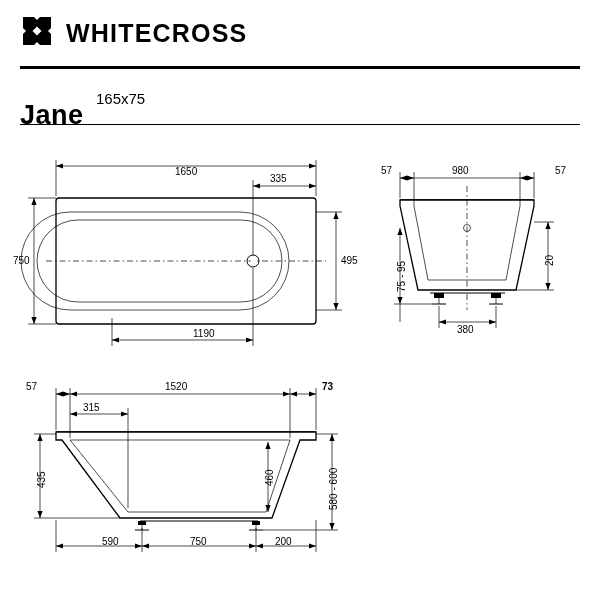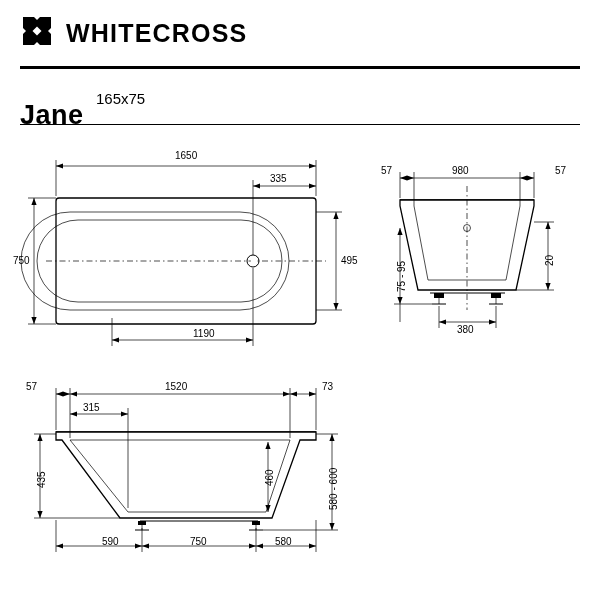--- a/index.html
+++ b/index.html
@@ -113,21 +113,21 @@
       <line class="thin" x1="316" y1="212" x2="342" y2="212"></line>
       <line class="thin" x1="316" y1="310" x2="342" y2="310"></line>
 
       <line class="thin" x1="112" y1="340" x2="253" y2="340"></line>
       <path d="M112 340 l7 -2.6 v5.2 z" fill="#000"></path>
       <path d="M253 340 l-7 -2.6 v5.2 z" fill="#000"></path>
       <line class="thin" x1="112" y1="318" x2="112" y2="346"></line>
       <line class="thin" x1="253" y1="268" x2="253" y2="346"></line>
     </svg>
 
-    <div class="dim" style="left:175px;top:150px;">1650</div>
+    <div class="dim" style="left:175px;top:166px;">1650</div>
     <div class="dim" style="left:270px;top:173px;">335</div>
     <div class="dim" style="left:13px;top:255px;">750</div>
     <div class="dim" style="left:341px;top:255px;">495</div>
     <div class="dim" style="left:165px;top:328px;margin-left:28px;">1190</div>
   </div>
 
   <div>
     <svg width="600" height="600" viewBox="0 0 600 600">
 
       <line class="obj" x1="400" y1="200" x2="534" y2="200"></line>
@@ -250,23 +250,23 @@
       <path d="M256 546 l7 -2.6 v5.2 z" fill="#000"></path>
       <path d="M316 546 l-7 -2.6 v5.2 z" fill="#000"></path>
       <line class="thin" x1="56" y1="520" x2="56" y2="552"></line>
       <line class="thin" x1="142" y1="528" x2="142" y2="552"></line>
       <line class="thin" x1="256" y1="528" x2="256" y2="552"></line>
       <line class="thin" x1="316" y1="520" x2="316" y2="552"></line>
     </svg>
 
     <div class="dim" style="left:26px;top:381px;">57</div>
     <div class="dim" style="left:165px;top:381px;">1520</div>
-    <div class="dim" style="left:322px;top:381px;">73</div>
+    <div class="dim" style="left:322px;top:381px;font-weight:bold;">73</div>
     <div class="dim" style="left:83px;top:402px;">315</div>
     <div class="vdim" style="left:36px;top:488px;transform:rotate(-90deg);">435</div>
     <div class="vdim" style="left:264px;top:486px;transform:rotate(-90deg);">460</div>
     <div class="vdim" style="left:328px;top:510px;transform:rotate(-90deg);">580 - 600</div>
     <div class="dim" style="left:90px;top:536px;padding-left:12px;">590</div>
     <div class="dim" style="left:190px;top:536px;">750</div>
-    <div class="dim" style="left:275px;top:536px;">580</div>
+    <div class="dim" style="left:275px;top:536px;">200</div>
   </div>
 
 </div>
 
 </body></html>

